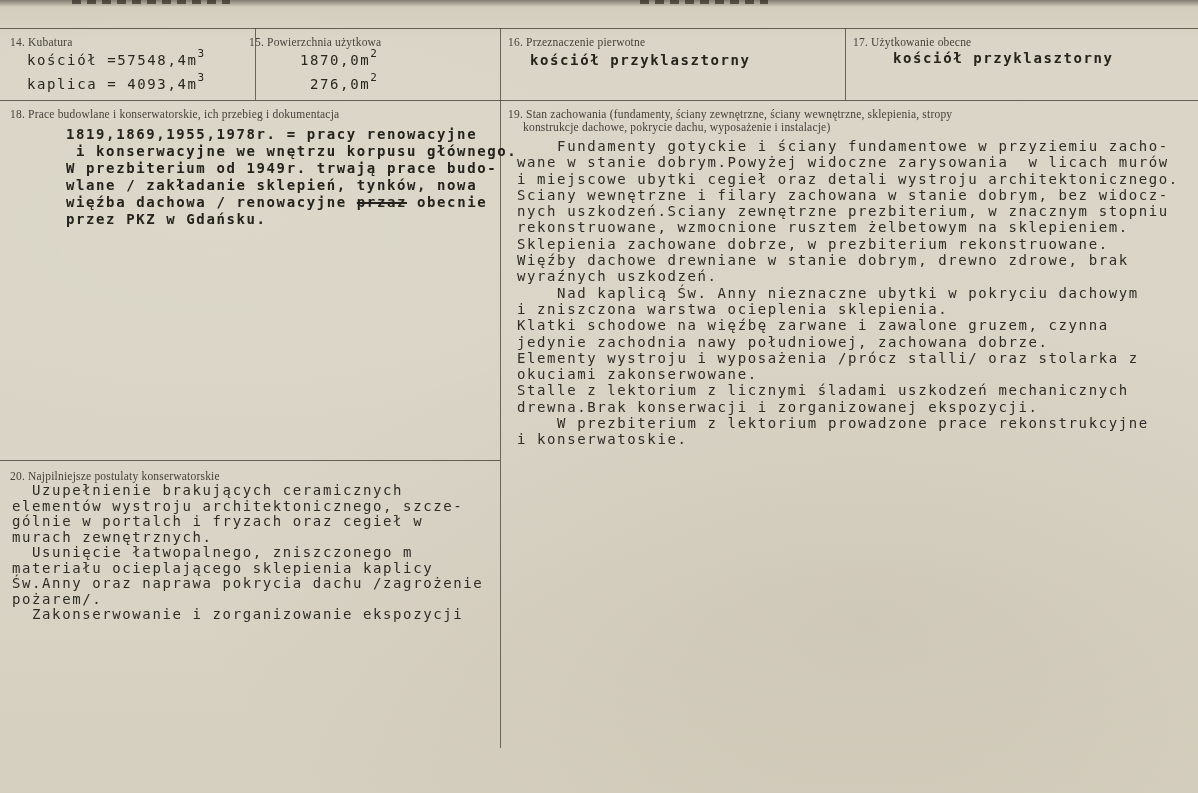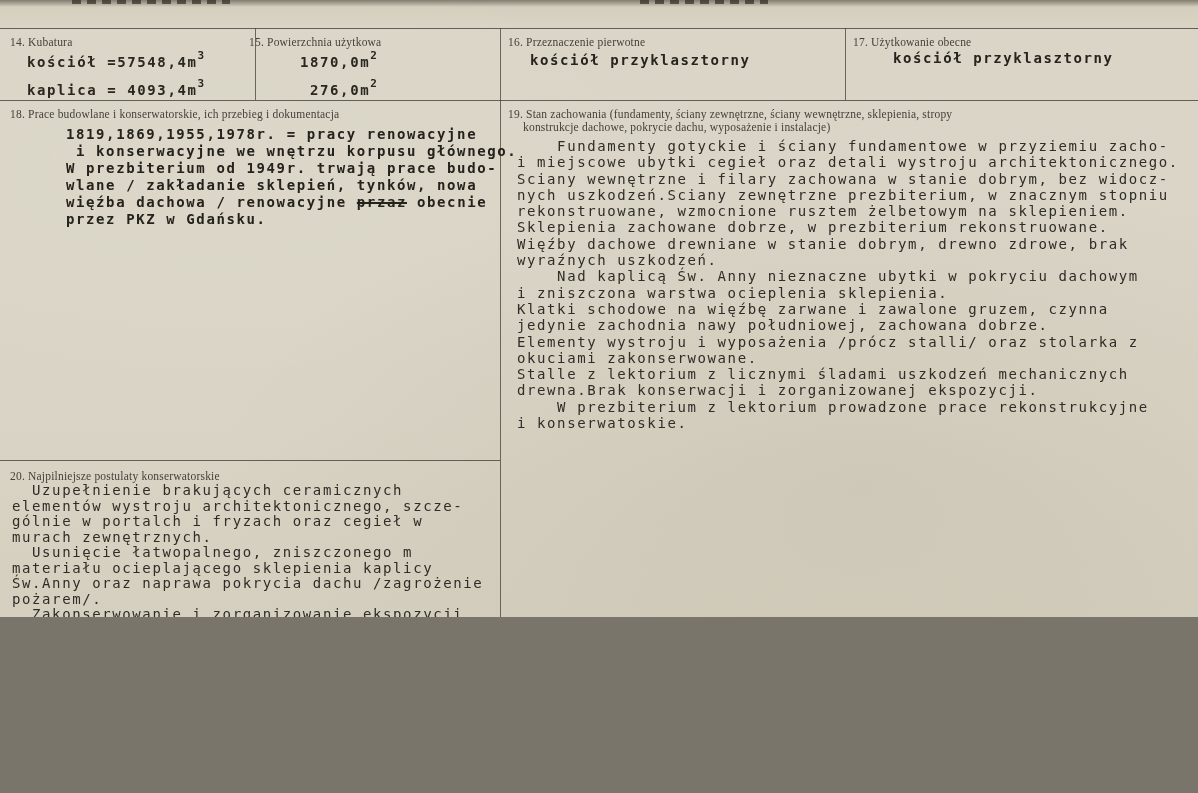--- a/index.html
+++ b/index.html
@@ -1,38 +1,38 @@
 <!DOCTYPE html>
 <html><head>
 <meta charset="utf-8">
 <style>
   html,body { margin:0; padding:0; background:#7a756a; }
   .page {
-    position:relative; width:1198px; height:617px; overflow:hidden;
+    position:relative; width:1198px; height:793px; overflow:hidden;
     background:
       radial-gradient(1100px 520px at 72% 78%, rgba(120,110,85,0.10), transparent 60%),
       radial-gradient(900px 420px at 18% 28%, rgba(255,255,245,0.06), transparent 60%),
       linear-gradient(180deg, #d2ccbb 0%, #dad5c6 5%, #d9d4c5 68%, #d5cfbf 100%);
     font-family:"DejaVu Sans Mono","Liberation Mono",monospace;
   }
   .scan-top { position:absolute; top:0; left:0; right:0; height:7px;
     background:linear-gradient(180deg, rgba(30,26,18,0.45), rgba(30,26,18,0)); }
   .remnant { position:absolute; top:0; height:4px;
     background:repeating-linear-gradient(90deg, rgba(40,36,28,0.65) 0 9px, transparent 9px 15px); }
   .hline { position:absolute; height:1px; background:#4e4a40; opacity:0.85; }
   .vline { position:absolute; width:1px; background:#4e4a40; opacity:0.8; }
   .flabel {
     position:absolute; font-family:"Liberation Serif", serif;
     font-size:11.5px; color:#45413a; letter-spacing:0.2px; white-space:pre;
   }
   .tw, .tline {
     font-size:14px; letter-spacing:1.6px; color:#2f2d28; white-space:pre;
   }
   .block { position:absolute; }
-  .f14-vals .tw, .f15-vals .tw { line-height:24px; font-weight:700; color:#29271f; }
+  .f14-vals .tw, .f15-vals .tw { line-height:19px; font-weight:400; color:#29271f; }
   .f16-val, .f17-val { position:absolute; font-weight:700; color:#26241d; }
   .tsup { font-size:11px; letter-spacing:0; position:relative; top:-2px; }
   .f18-body .tline, .f18-body .tw { line-height:17px; font-weight:700; color:#24221c; display:block; }
   .strike { text-decoration:line-through; text-decoration-thickness:2px; }
   .f19-body .tline { line-height:16.3px; }
   .f20-body .tline { line-height:15.5px; }
   .para + .para { }
 </style>
 </head>
 <body>
@@ -78,20 +78,21 @@
         <div class="tline">wlane / zakładanie sklepień, tynków, nowa</div>
       </div>
     <div class="tw"><span>więźba dachowa / renowacyjne </span><span class="strike">przaz</span><span> obecnie</span></div>
     <div class="tw">przez PKZ w Gdańsku.</div>
   </div>
 
   <div class="flabel" style="left:508px; top:108px;">19. Stan zachowania (fundamenty, ściany zewnętrzne, ściany wewnętrzne, sklepienia, stropy</div>
   <div class="flabel" style="left:523px; top:121px;">konstrukcje dachowe, pokrycie dachu, wyposażenie i instalacje)</div>
   <div class="block f19-body" style="left:517px; top:138px;">
       <div class="tline">    Fundamenty gotyckie i ściany fundamentowe w przyziemiu zacho-</div>
+      <div class="tline">wane w stanie dobrym.Powyżej widoczne zarysowania  w licach murów</div>
       <div class="tline">i miejscowe ubytki cegieł oraz detali wystroju architektonicznego.</div>
       <div class="tline">Sciany wewnętrzne i filary zachowana w stanie dobrym, bez widocz-</div>
       <div class="tline">nych uszkodzeń.Sciany zewnętrzne prezbiterium, w znacznym stopniu</div>
       <div class="tline">rekonstruowane, wzmocnione rusztem żelbetowym na sklepieniem.</div>
       <div class="tline">Sklepienia zachowane dobrze, w prezbiterium rekonstruowane.</div>
       <div class="tline">Więźby dachowe drewniane w stanie dobrym, drewno zdrowe, brak</div>
       <div class="tline">wyraźnych uszkodzeń.</div>
       <div class="tline">    Nad kaplicą Św. Anny nieznaczne ubytki w pokryciu dachowym</div>
       <div class="tline">i zniszczona warstwa ocieplenia sklepienia.</div>
       <div class="tline">Klatki schodowe na więźbę zarwane i zawalone gruzem, czynna</div>

